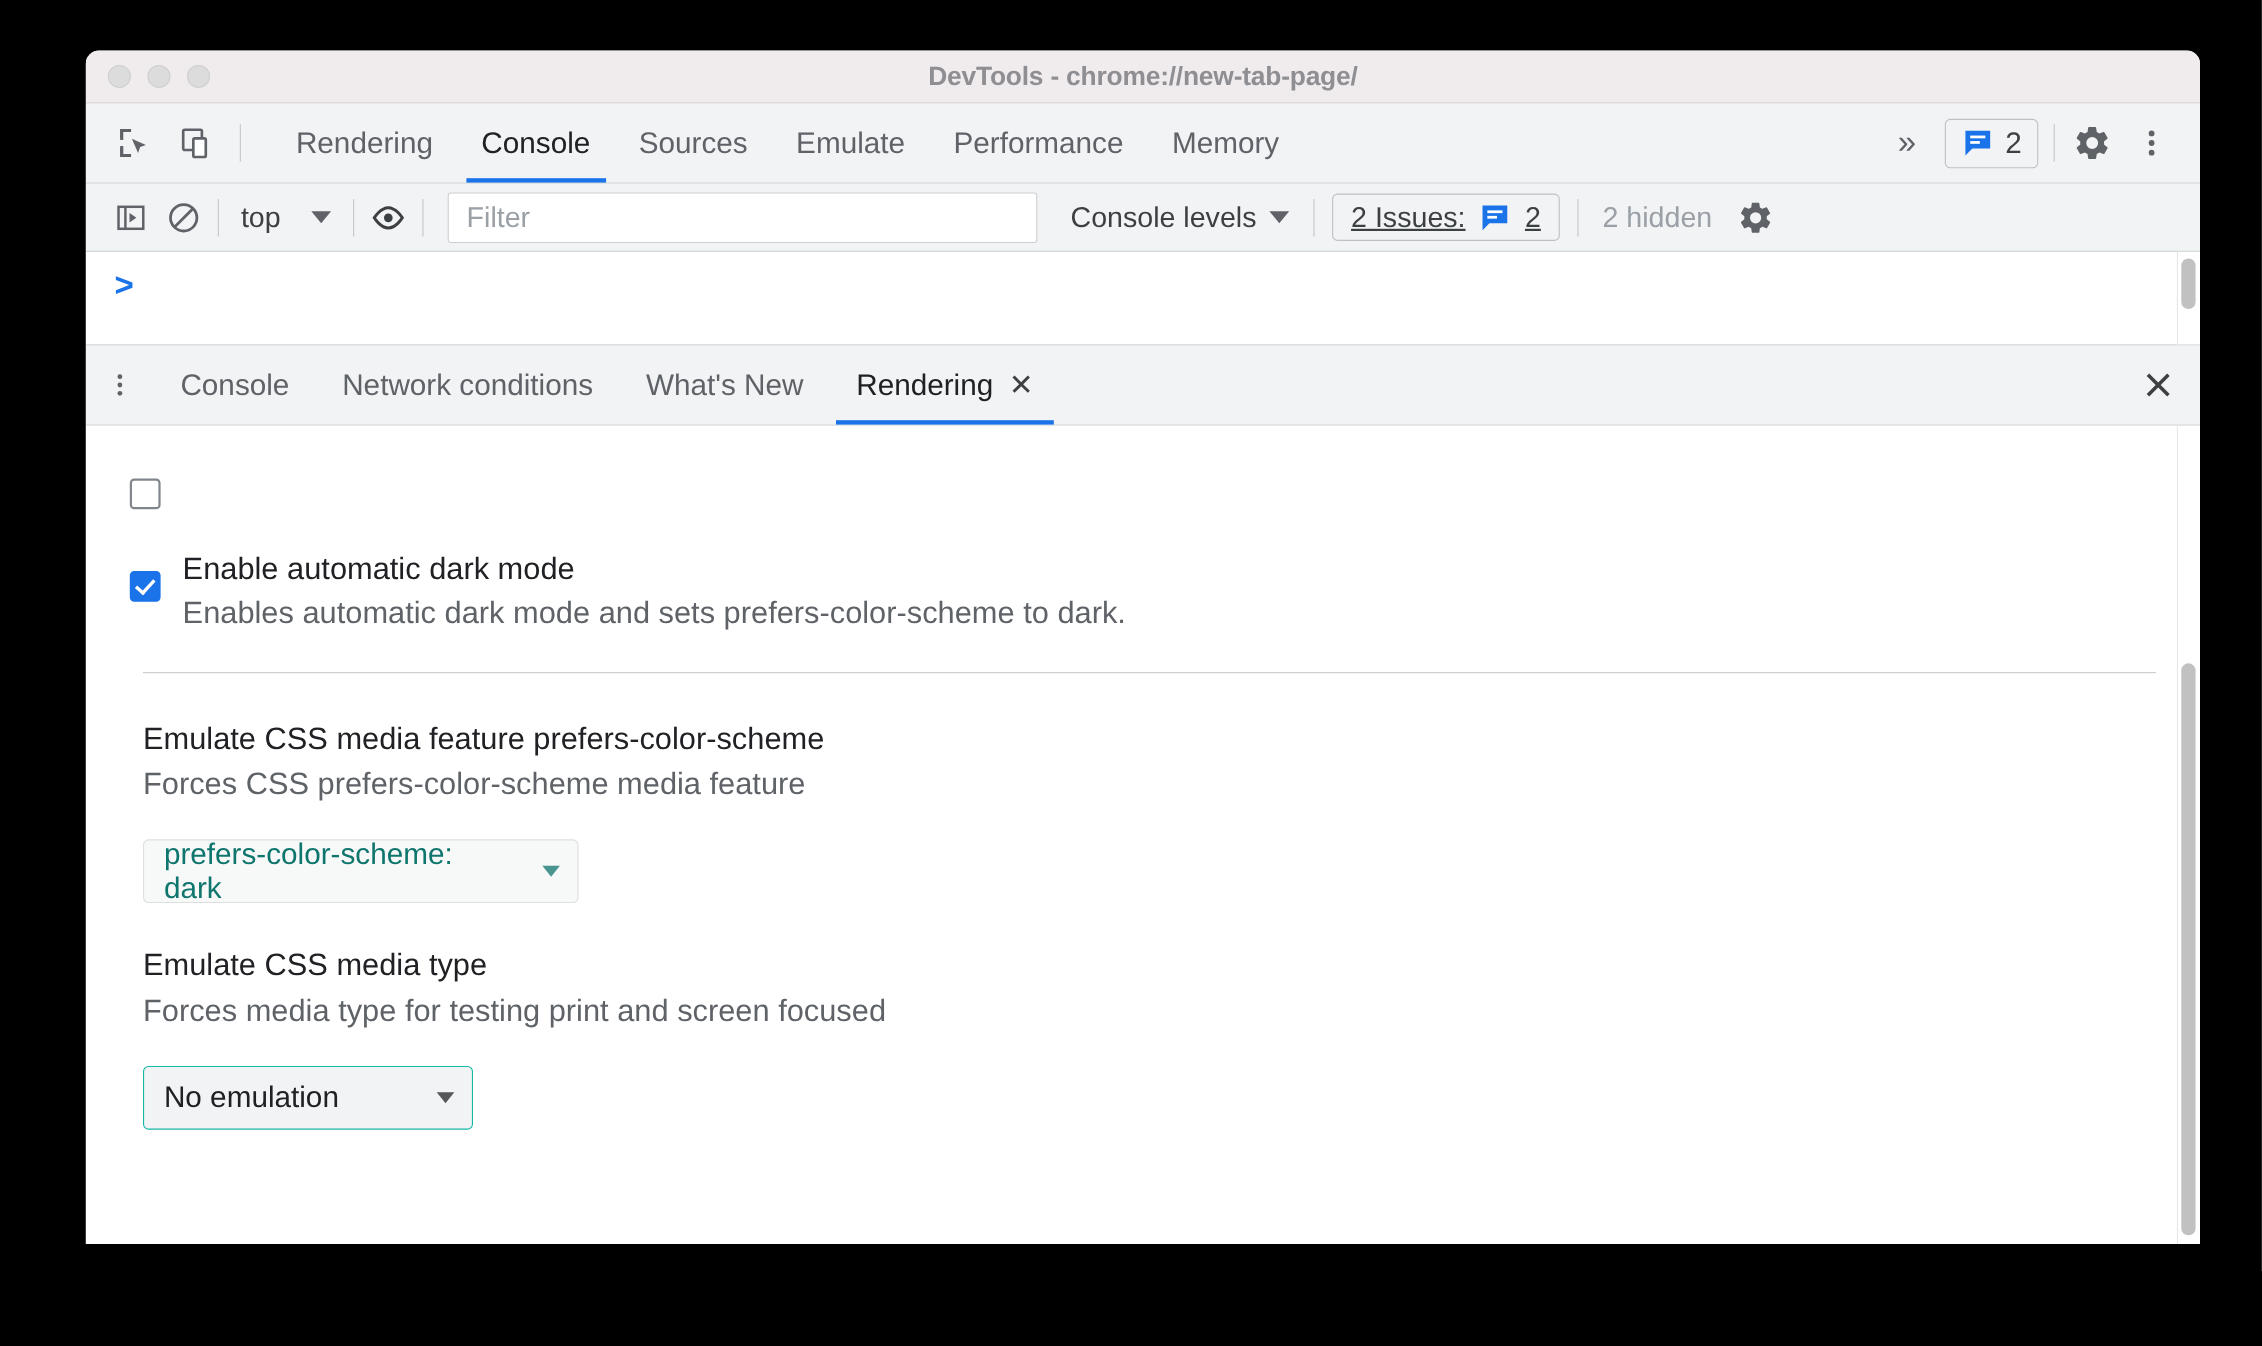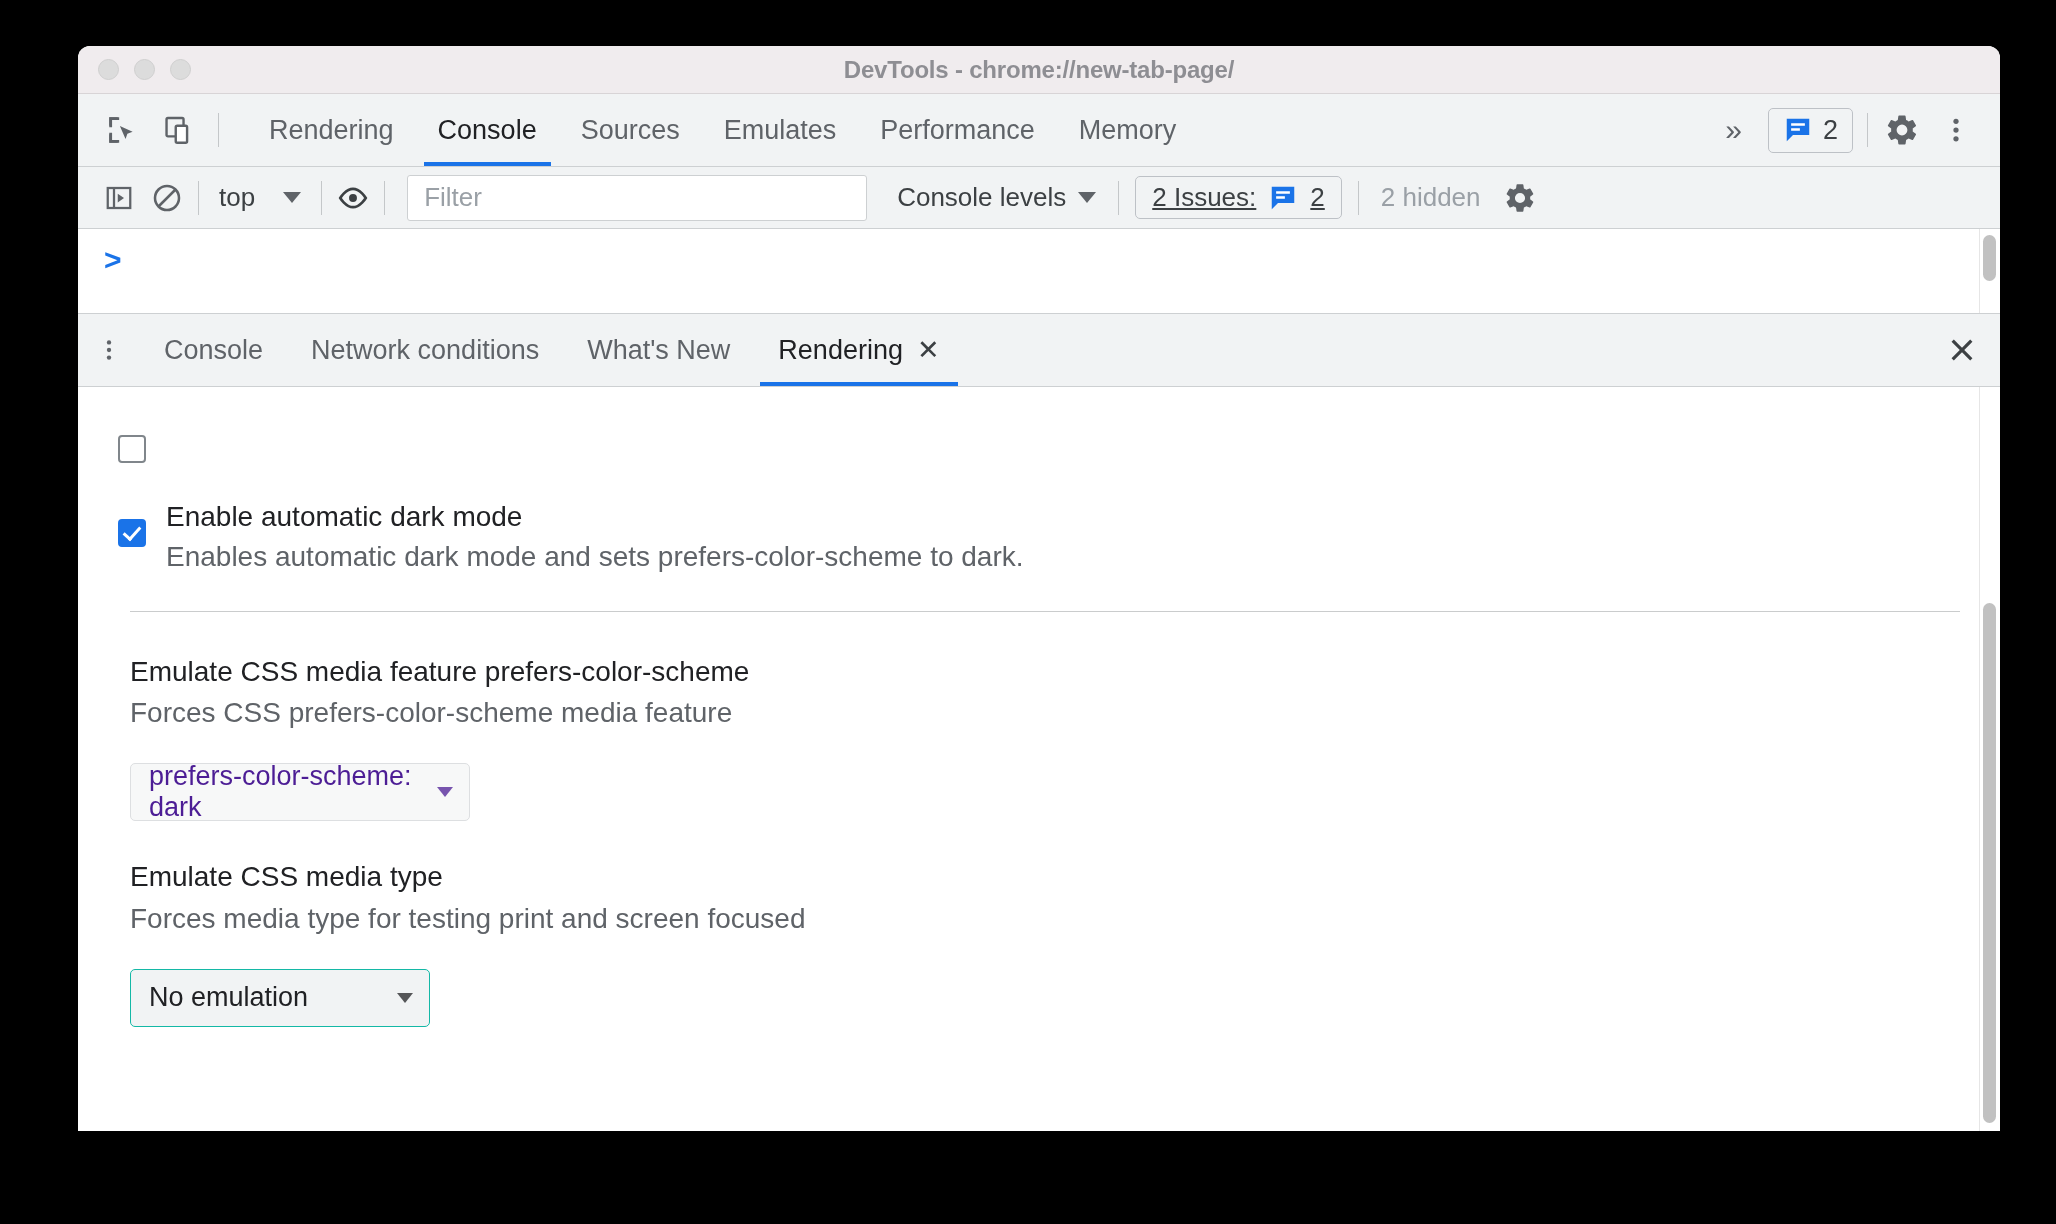--- a/index.html
+++ b/index.html
@@ -140,21 +140,21 @@
     height: 46px;
   }
   .caret {
     width: 0; height: 0;
     border-left: 9px solid transparent;
     border-right: 9px solid transparent;
     border-top: 11px solid #5f6368;
   }
   .filter-input {
     flex: 0 0 auto;
-    width: 460px;
+    width: 536px;
     height: 46px;
     margin: 0 14px;
     background: #ffffff;
     border: 1px solid #cdd0d2;
     border-radius: 3px;
     display: flex; align-items: center;
     padding: 0 16px;
     box-sizing: border-box;
     font-size: 26px;
     color: #9aa0a6;
@@ -312,22 +312,22 @@
     margin-top: 30px;
     padding: 0 16px 0 18px;
     border-radius: 5px;
     box-sizing: border-box;
     font-size: 27px;
     cursor: pointer;
   }
   .select-box.disabled {
     border: 1px solid #dddfe1;
     background: #f7f8f8;
-    color: #4c1d95;
-    width: 340px;
+    color: #0f766e;
+    width: 396px;
   }
   .select-box.enabled {
     border: 1px solid #14b8a6;
     background: #f1f3f4;
     color: #202124;
     width: 300px;
   }
   .caret-sm {
     width: 0; height: 0;
     border-left: 8px solid transparent;
@@ -375,21 +375,21 @@
       <div class="main-tab">
           <span>Rendering</span>
         </div>
       <div class="main-tab active">
           <span>Console</span>
         </div>
       <div class="main-tab">
           <span>Sources</span>
         </div>
       <div class="main-tab">
-          <span>Emulates</span>
+          <span>Emulate</span>
         </div>
       <div class="main-tab">
           <span>Performance</span>
         </div>
       <div class="main-tab">
           <span>Memory</span>
         </div>
     </div>
 
     <div class="tb-right">

